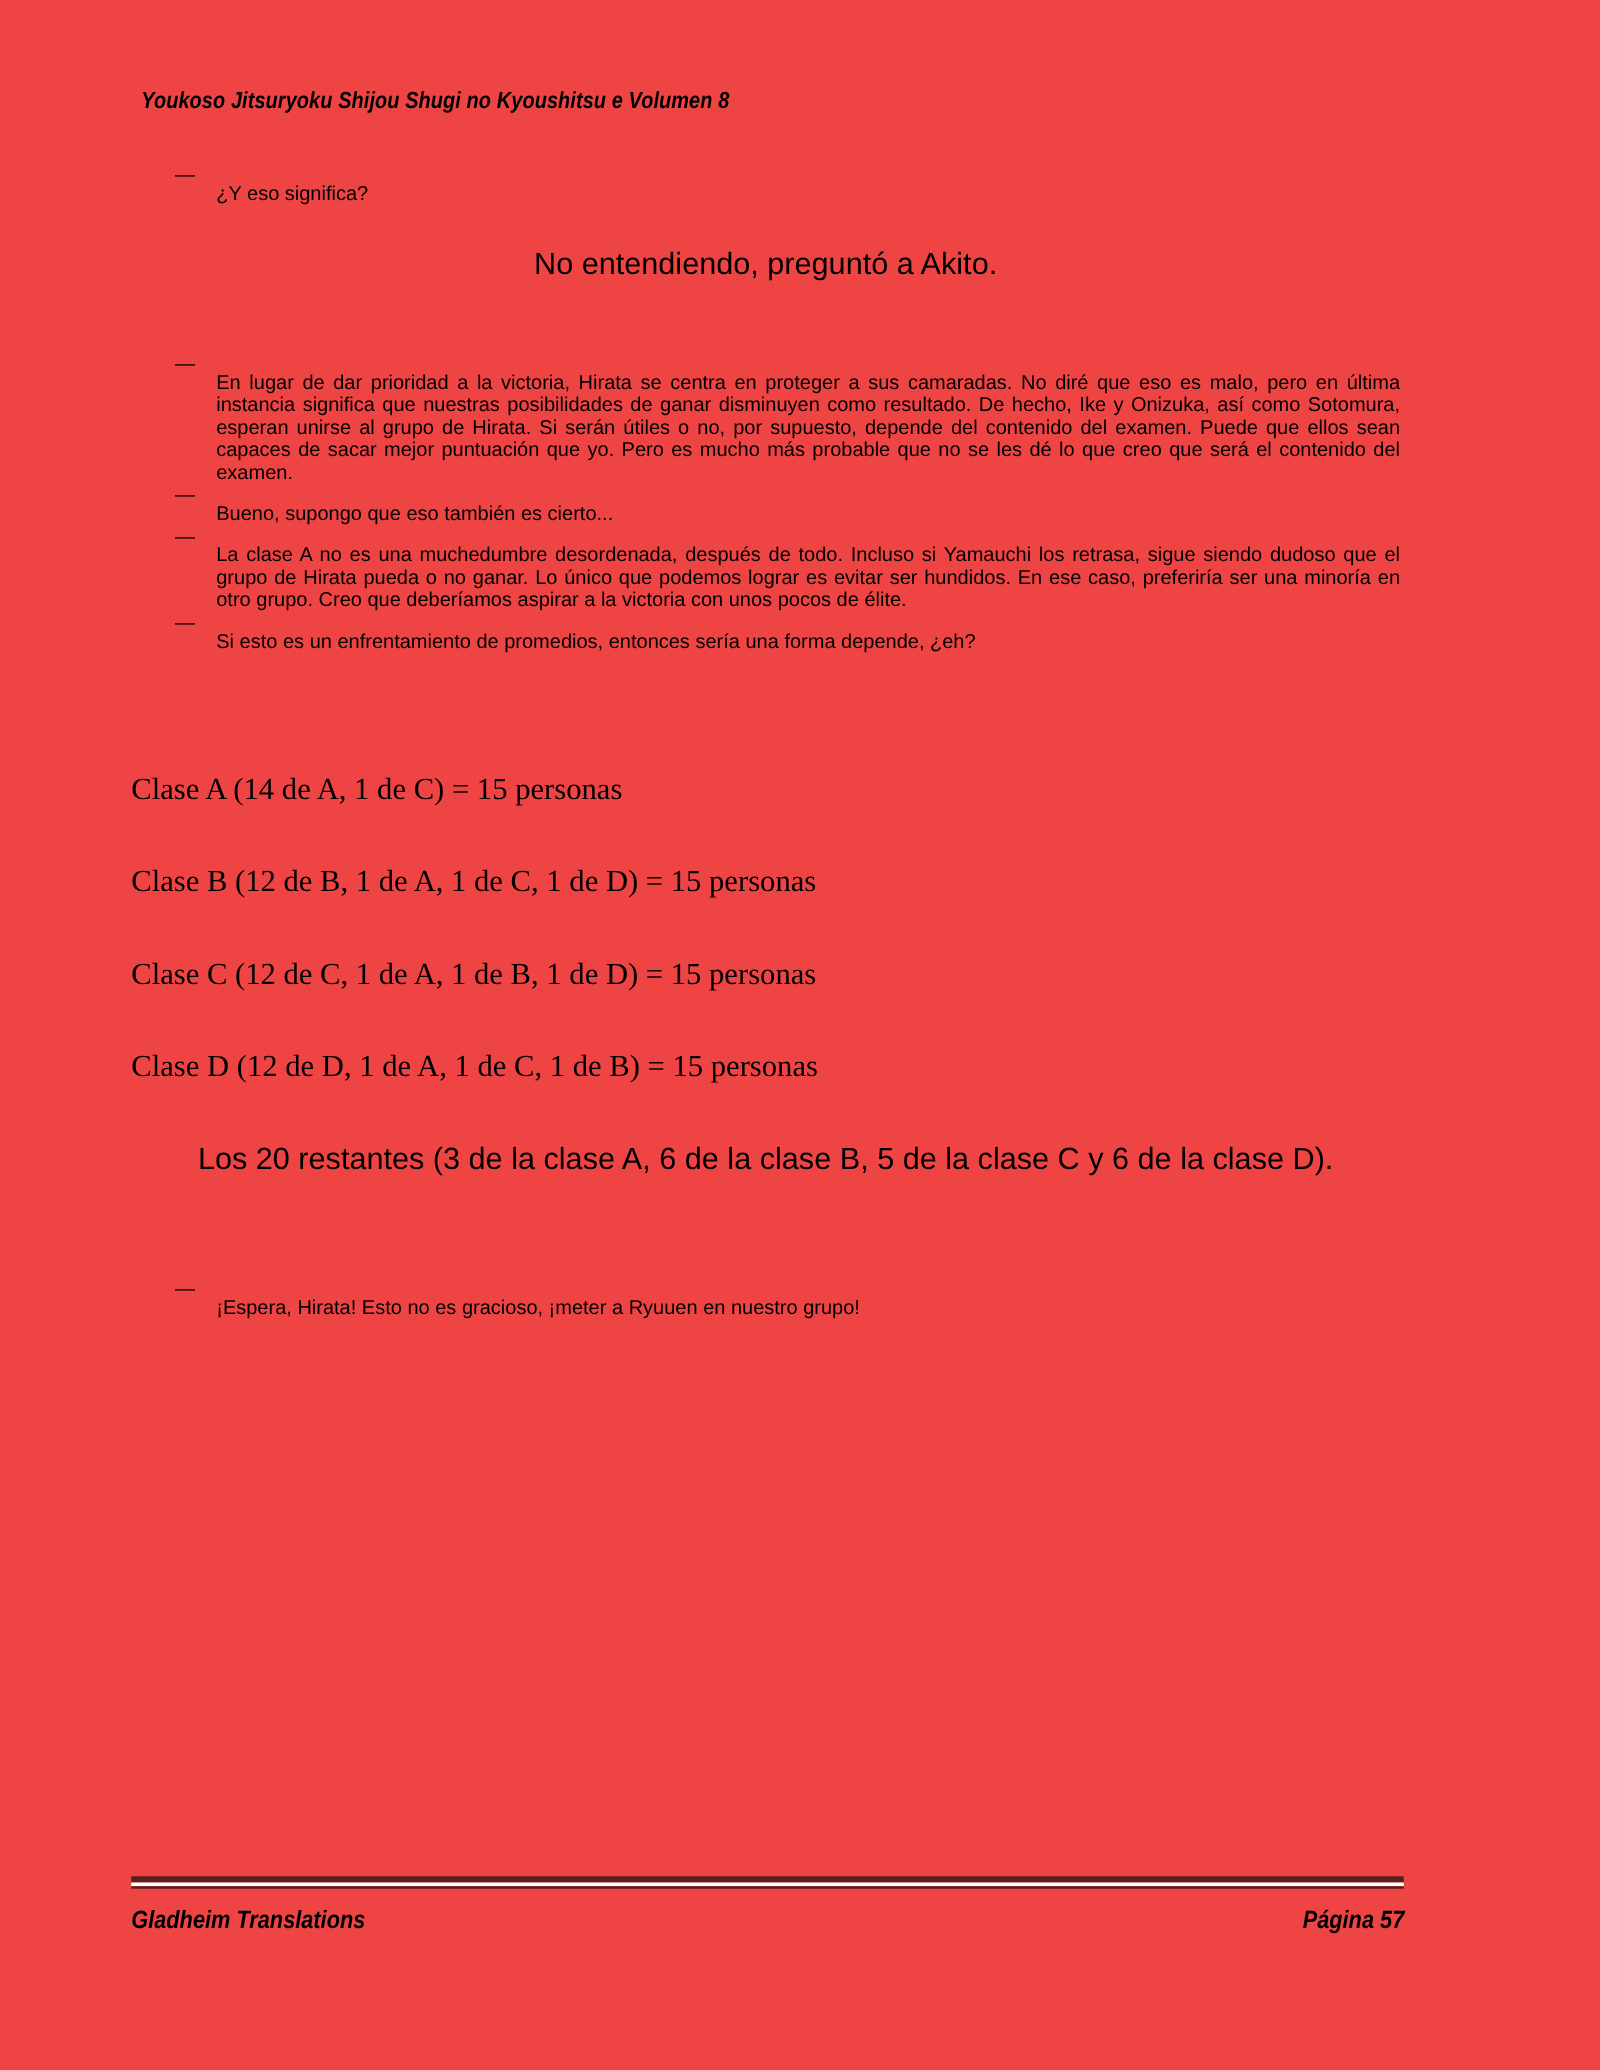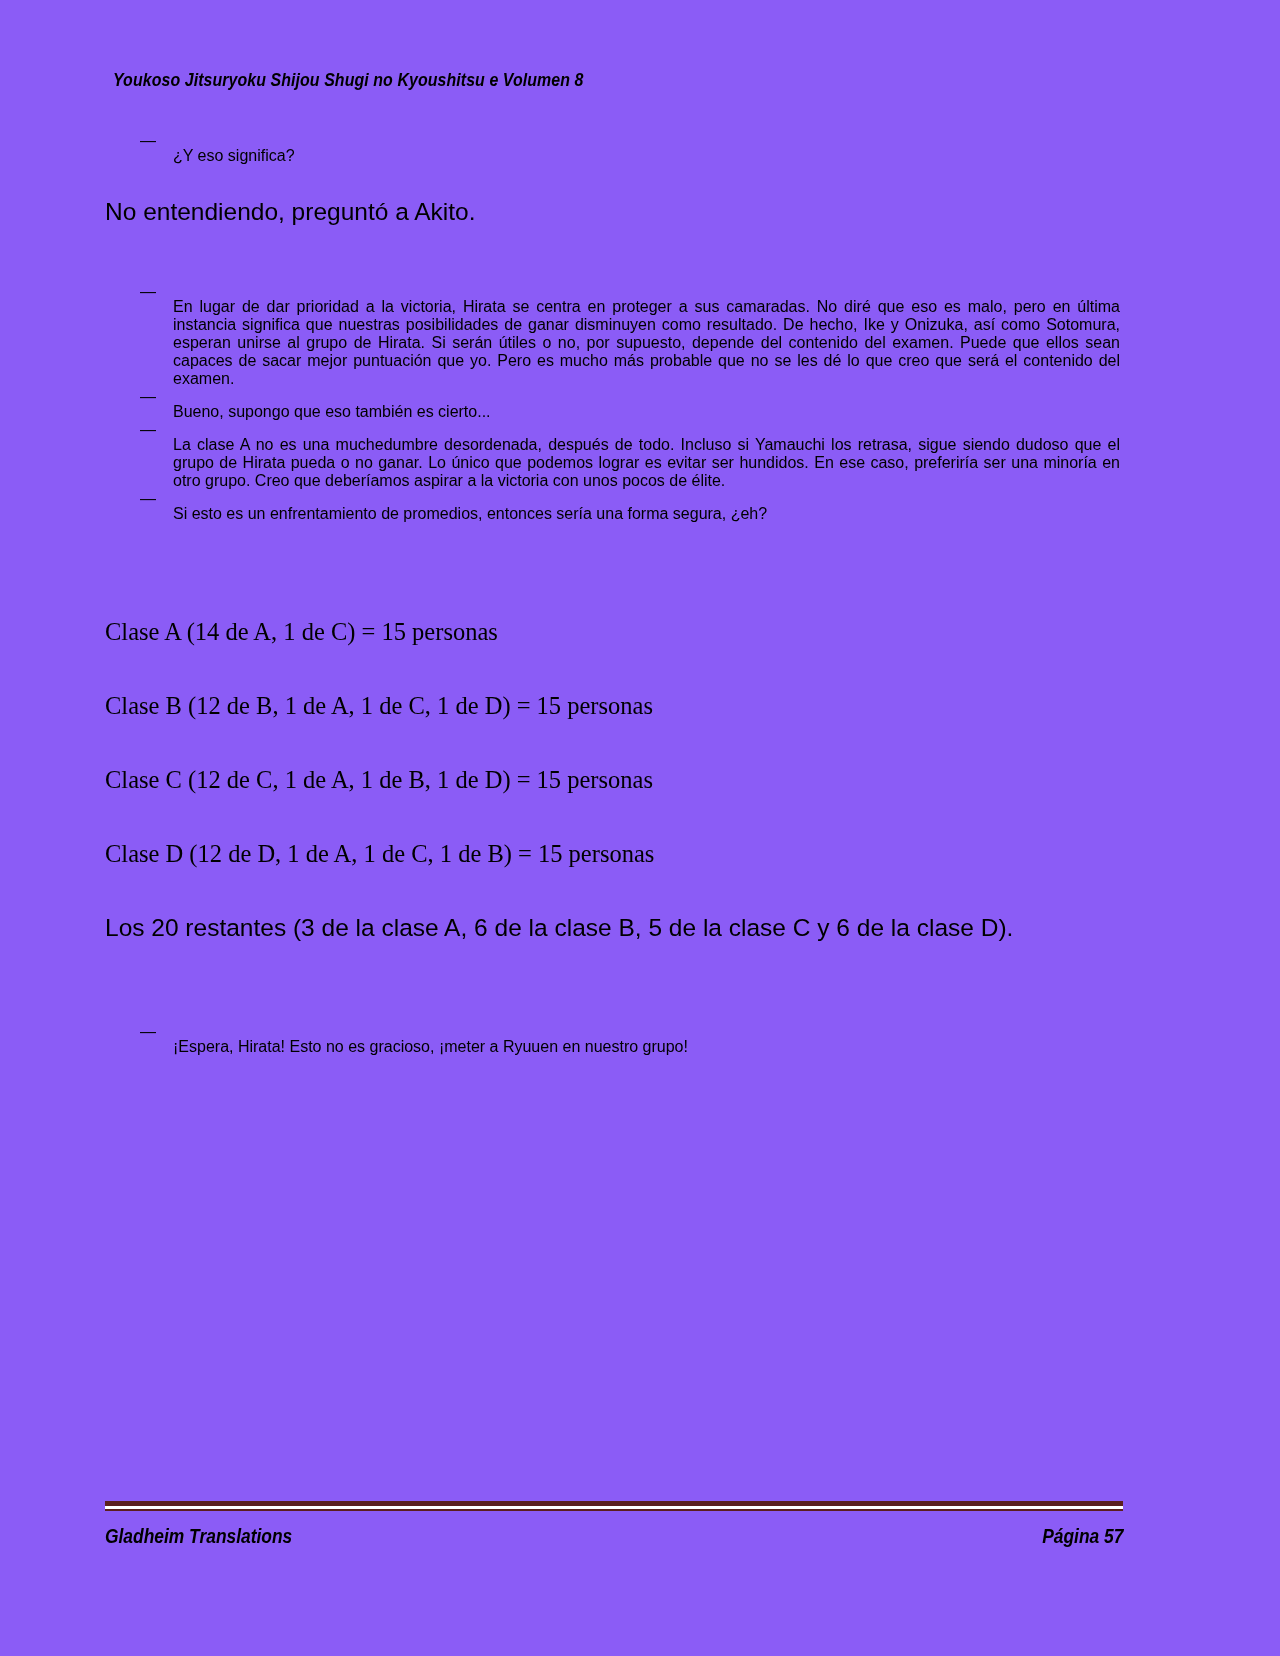--- a/index.html
+++ b/index.html
@@ -9,21 +9,21 @@
     background: #ffffff;
   }
   body {
     font-family: "Liberation Sans", sans-serif;
     color: #000000;
   }
   .page {
     position: relative;
     width: 1280px;
     height: 1656px;
-    background: #8b5cf6;
+    background: #ef4444;
     box-sizing: border-box;
     overflow: hidden;
   }
 
   
   .header {
     position: absolute;
     left: 113px;
     top: 68px;
     width: 1020px;
@@ -51,21 +51,21 @@
 
   p {
     margin: 0;
     font-size: 24.5px;
     line-height: 50px;
     color: #000;
   }
 
   
   .narration {
-    text-align: left;
+    text-align: center;
     margin-bottom: 24px;
   }
 
   
   .dialogue {
     display: flex;
     text-align: justify;
     text-justify: inter-word;
     padding-left: 35px;
     box-sizing: border-box;
@@ -166,21 +166,21 @@
       <span class="speech">Bueno, supongo que eso también es cierto...</span>
     </div>
 
     <div class="dialogue last-line-left">
       <span class="dash">—</span>
       <span class="speech">La clase A no es una muchedumbre desordenada, después de todo. Incluso si Yamauchi los retrasa, sigue siendo dudoso que el grupo de Hirata pueda o no ganar. Lo único que podemos lograr es evitar ser hundidos. En ese caso, preferiría ser una minoría en otro grupo. Creo que deberíamos aspirar a la victoria con unos pocos de élite.</span>
     </div>
 
     <div class="dialogue last-line-left">
       <span class="dash">—</span>
-      <span class="speech">Si esto es un enfrentamiento de promedios, entonces sería una forma segura, ¿eh?</span>
+      <span class="speech">Si esto es un enfrentamiento de promedios, entonces sería una forma depende, ¿eh?</span>
     </div>
 
     <div class="spacer-sm"></div>
 
 
 
     <div class="spacer-lg"></div>
 
     <p class="list-line">Clase A (14 de A, 1 de C) = 15 personas</p>
     <p class="list-line">Clase B (12 de B, 1 de A, 1 de C, 1 de D) = 15 personas</p>

